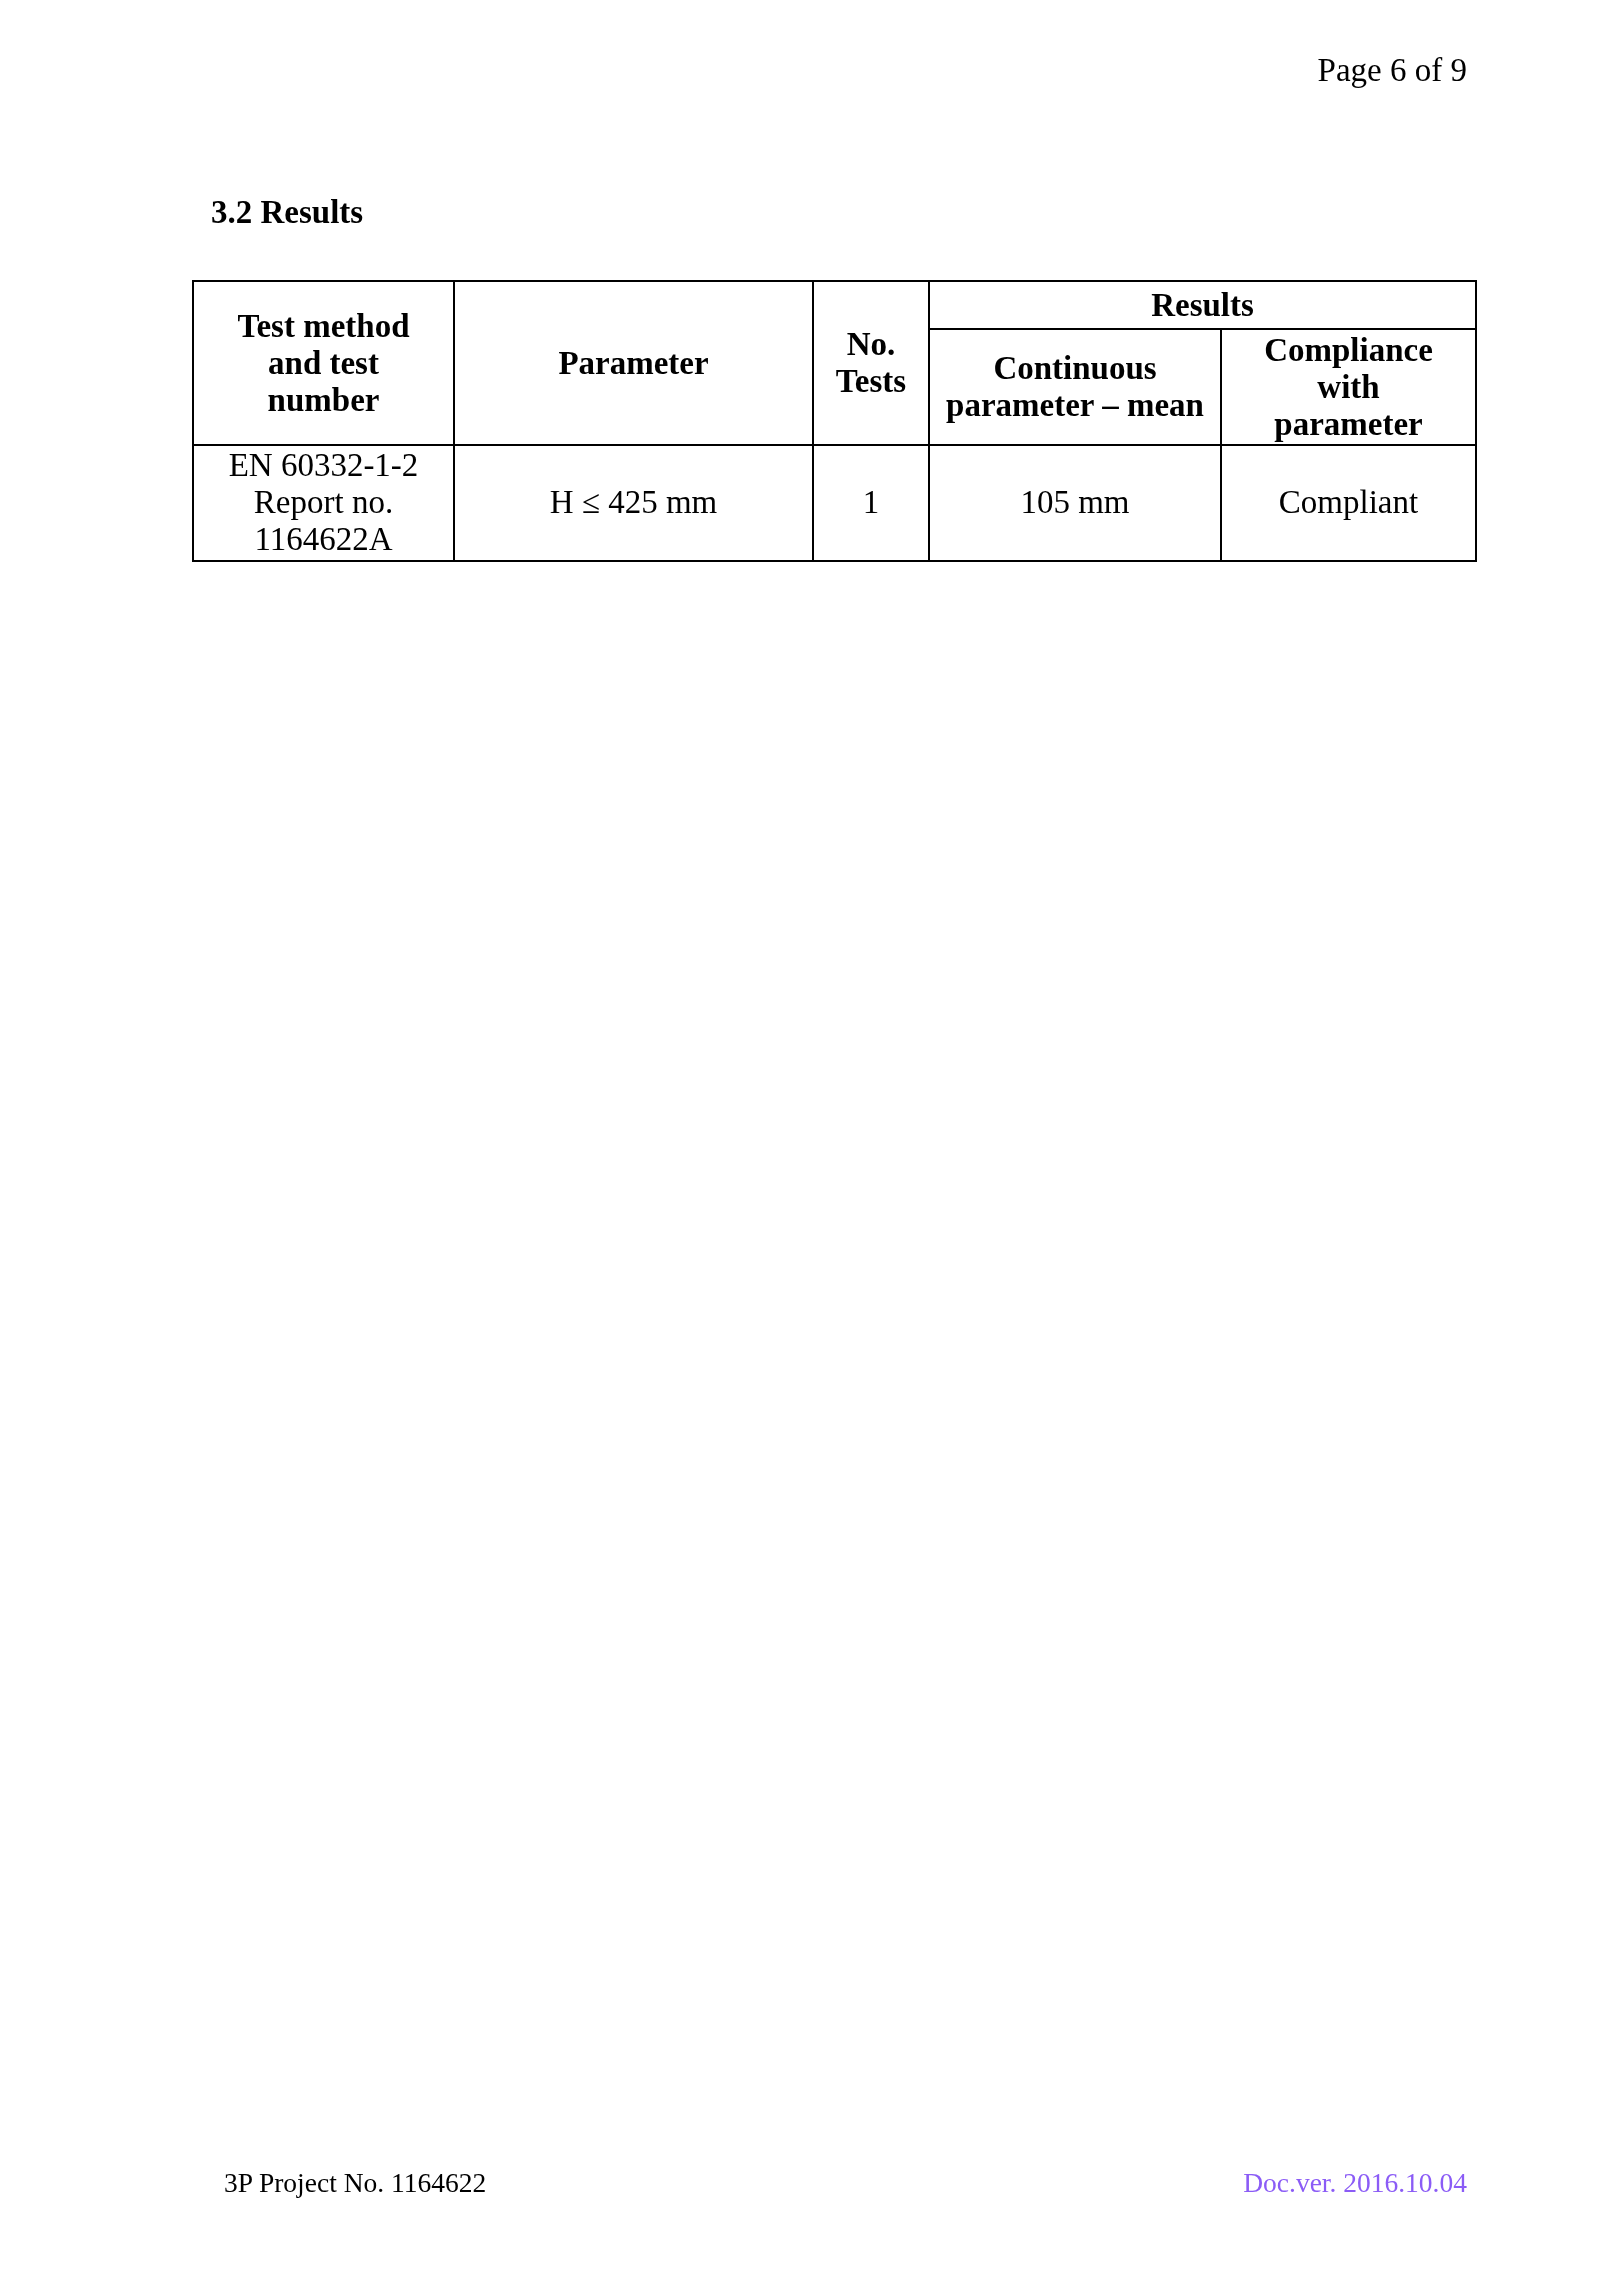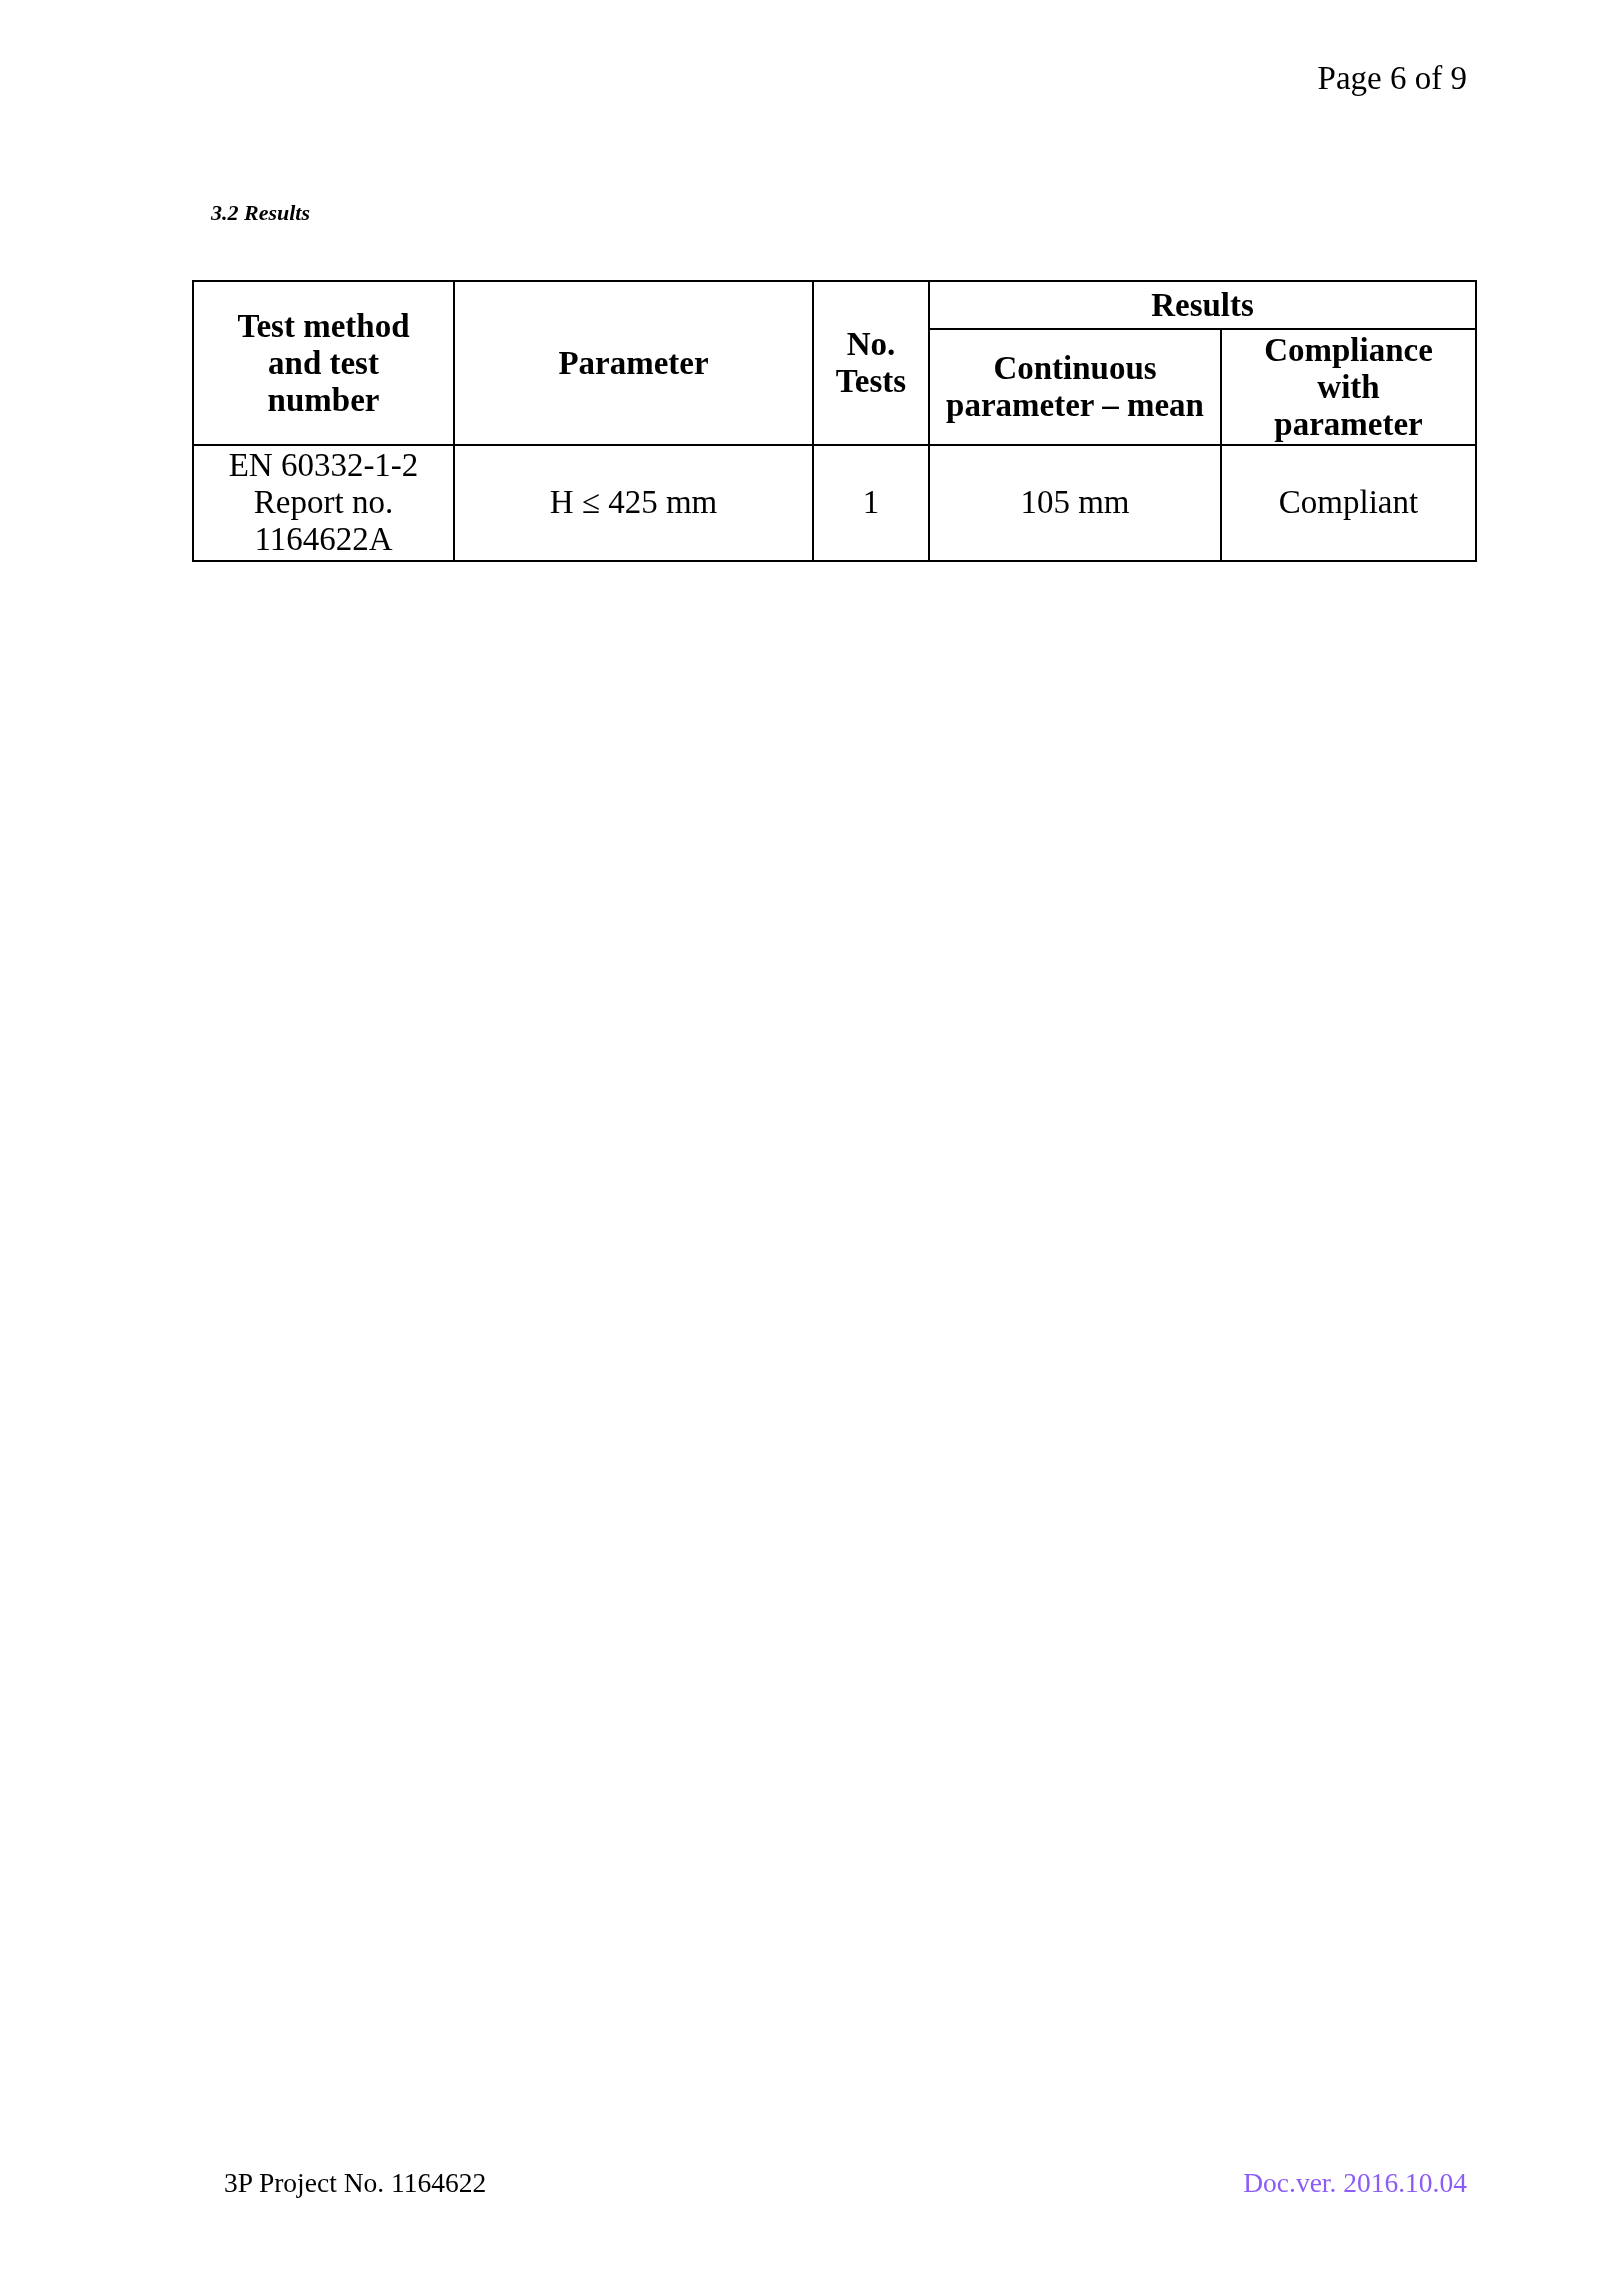--- a/index.html
+++ b/index.html
@@ -11,36 +11,35 @@
     position: relative;
     width: 1623px;
     height: 2295px;
     background: #ffffff;
     font-family: "Liberation Serif", "DejaVu Serif", serif;
     color: #000000;
     overflow: hidden;
   }
   .page-number {
     position: absolute;
-    top: 60px;
+    top: 52px;
     right: 156px;
     font-size: 33px;
     line-height: 37px;
     text-align: right;
     white-space: nowrap;
   }
   .section-heading {
     position: absolute;
     top: 194px;
     left: 211px;
-    font-size: 22px;
+    font-size: 33px;
     line-height: 37px;
     font-weight: bold;
     white-space: nowrap;
-    font-style: italic;
   }
   table.results-table {
     position: absolute;
     top: 280px;
     left: 192px;
     width: 1282px;
     border-collapse: collapse;
     table-layout: fixed;
   }
   .results-table th,

